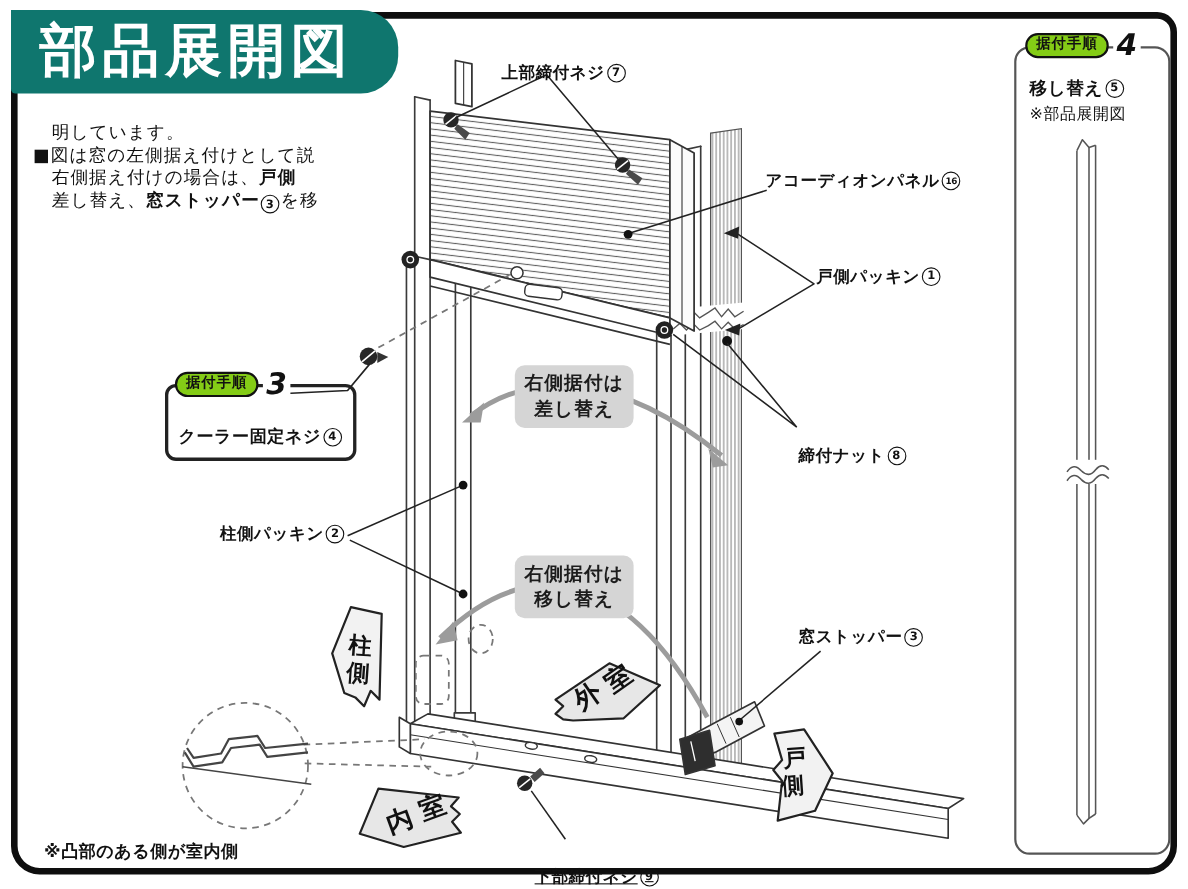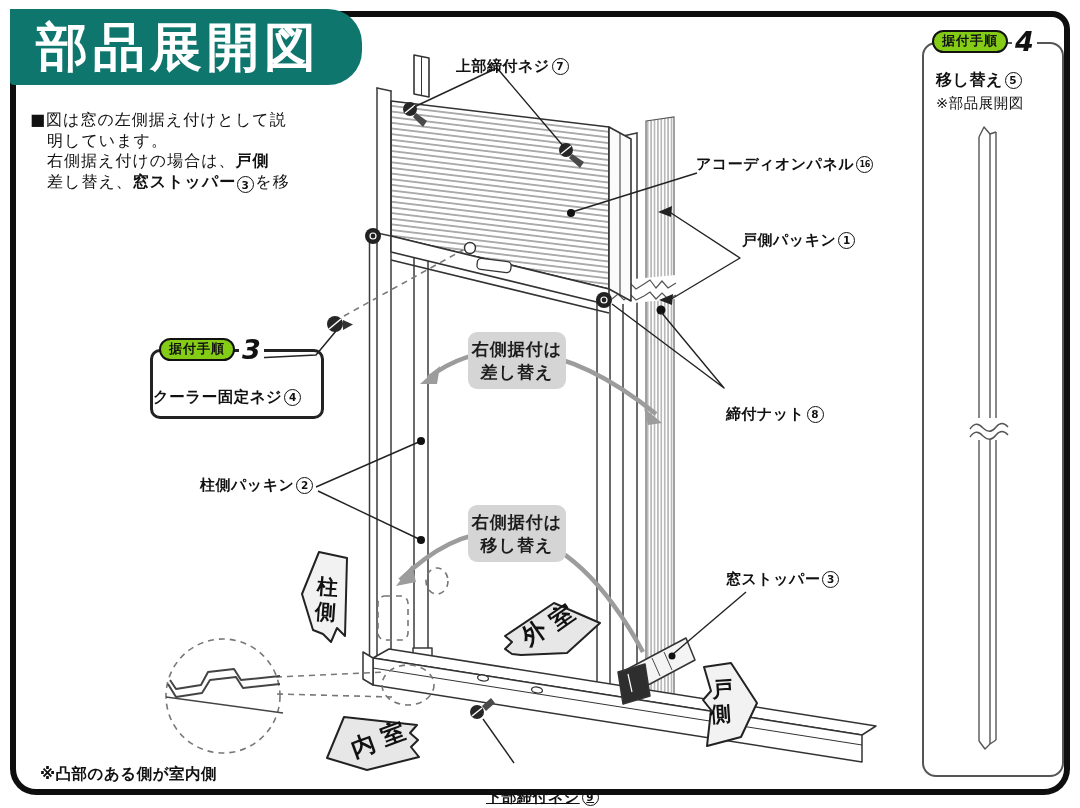--- a/index.html
+++ b/index.html
@@ -14,30 +14,30 @@
         letter-spacing:1px;font-weight:500;}
   .note-line{white-space:nowrap;}
   .note-line.indent{padding-left:17px;}
   .note .b{font-weight:bold;}
   .circ{display:inline-flex;align-items:center;justify-content:center;width:15px;height:15px;
         border:1.4px solid currentColor;border-radius:50%;font-size:10.5px;font-weight:bold;
         line-height:1;margin:0 1px;vertical-align:-2px;flex:none;}
   .circ.two{font-size:8px;letter-spacing:-0.5px;}
   .part-label{position:absolute;font-size:15px;font-weight:bold;white-space:nowrap;
         letter-spacing:0.5px;display:flex;align-items:center;gap:1px;z-index:6;}
-  .gray-box{position:absolute;width:98px;height:57px;background:#d5d5d5;border-radius:9px;
+  .gray-box{position:absolute;width:108px;height:57px;background:#d5d5d5;border-radius:9px;
         display:flex;flex-direction:column;align-items:center;justify-content:center;
         font-size:17px;font-weight:bold;line-height:23px;color:#1c1c1c;z-index:5;letter-spacing:1px;}
   .step-box{position:absolute;border:3px solid #222;border-radius:10px;background:transparent;z-index:6;}
   .step-head{position:absolute;top:-14px;left:6px;display:flex;align-items:flex-start;gap:4px;background:transparent;}
   .pill{border:2.2px solid #111;border-radius:12px;background:#84cc16;font-size:13px;font-weight:bold;
         padding:2px 8px 3px;line-height:1.1;letter-spacing:1px;}
   .step-num{font-size:27px;font-weight:bold;font-style:italic;background:#fff;padding:0 3px;line-height:1;margin-top:-2px;}
   .step-body{position:absolute;left:0;right:0;bottom:8px;text-align:center;font-size:15.5px;font-weight:bold;
-        display:flex;align-items:center;gap:1px;letter-spacing:0.5px;}
+        display:flex;align-items:center;justify-content:center;gap:1px;letter-spacing:0.5px;}
   .side-panel{position:absolute;left:922px;top:42px;width:138px;height:731px;border:2.5px solid #555;
         border-radius:14px;z-index:4;}
   .panel-label{position:absolute;left:12px;top:26px;font-size:16px;font-weight:bold;display:flex;
         align-items:center;gap:1px;letter-spacing:0.5px;}
   .panel-sub{position:absolute;left:12px;top:50px;font-size:14.5px;font-weight:500;letter-spacing:0.5px;}
   .achar{position:absolute;font-weight:bold;color:#111;z-index:5;line-height:1;}
   svg.art{position:absolute;left:0;top:0;z-index:2;}
 </style>
 </head>
 <body>
@@ -196,35 +196,35 @@
       <path d="M970,429 q6,-9 13,-1 q7,7 13,-1 q6,-7 12,0"></path>
       <path d="M970,437 q6,-9 13,-1 q7,7 13,-1 q6,-7 12,0"></path>
     </g>
   </svg>
 
   <div class="title-bubble">
     <span class="title-text">部品展開図</span>
   </div>
 
   <div class="note" id="note-block">
+      <div class="note-line indent"><span>明しています。</span></div>
       <div class="note-line"><span>■図は窓の左側据え付けとして説</span></div>
-      <div class="note-line indent"><span>明しています。</span></div>
       <div class="note-line indent"><span>右側据え付けの場合は、</span><span class="b">戸側</span></div>
       <div class="note-line indent"><span>差し替え、</span><span class="b">窓ストッパー</span><span class="circ b">3</span><span>を移</span></div>
     </div>
 
   <div class="part-label" style="left:456px;top:45px;margin-top:12px;">
     <span>上部締付ネジ</span>
       <span class="circ">7</span>
   </div>
   <div class="part-label" style="left:696px;top:155px;">
     <span>アコーディオンパネル</span>
       <span class="circ two">16</span>
   </div>
-  <div class="part-label" style="left:742px;top:231px;">
+  <div class="part-label" style="left:742px;top:242px;">
     <span>戸側パッキン</span>
       <span class="circ">1</span>
   </div>
   <div class="part-label" style="left:726px;top:382px;margin-top:23px;">
     <span>締付ナット</span>
       <span class="circ">8</span>
   </div>
   <div class="part-label" style="left:200px;top:476px;">
     <span>柱側パッキン</span>
       <span class="circ">2</span>

